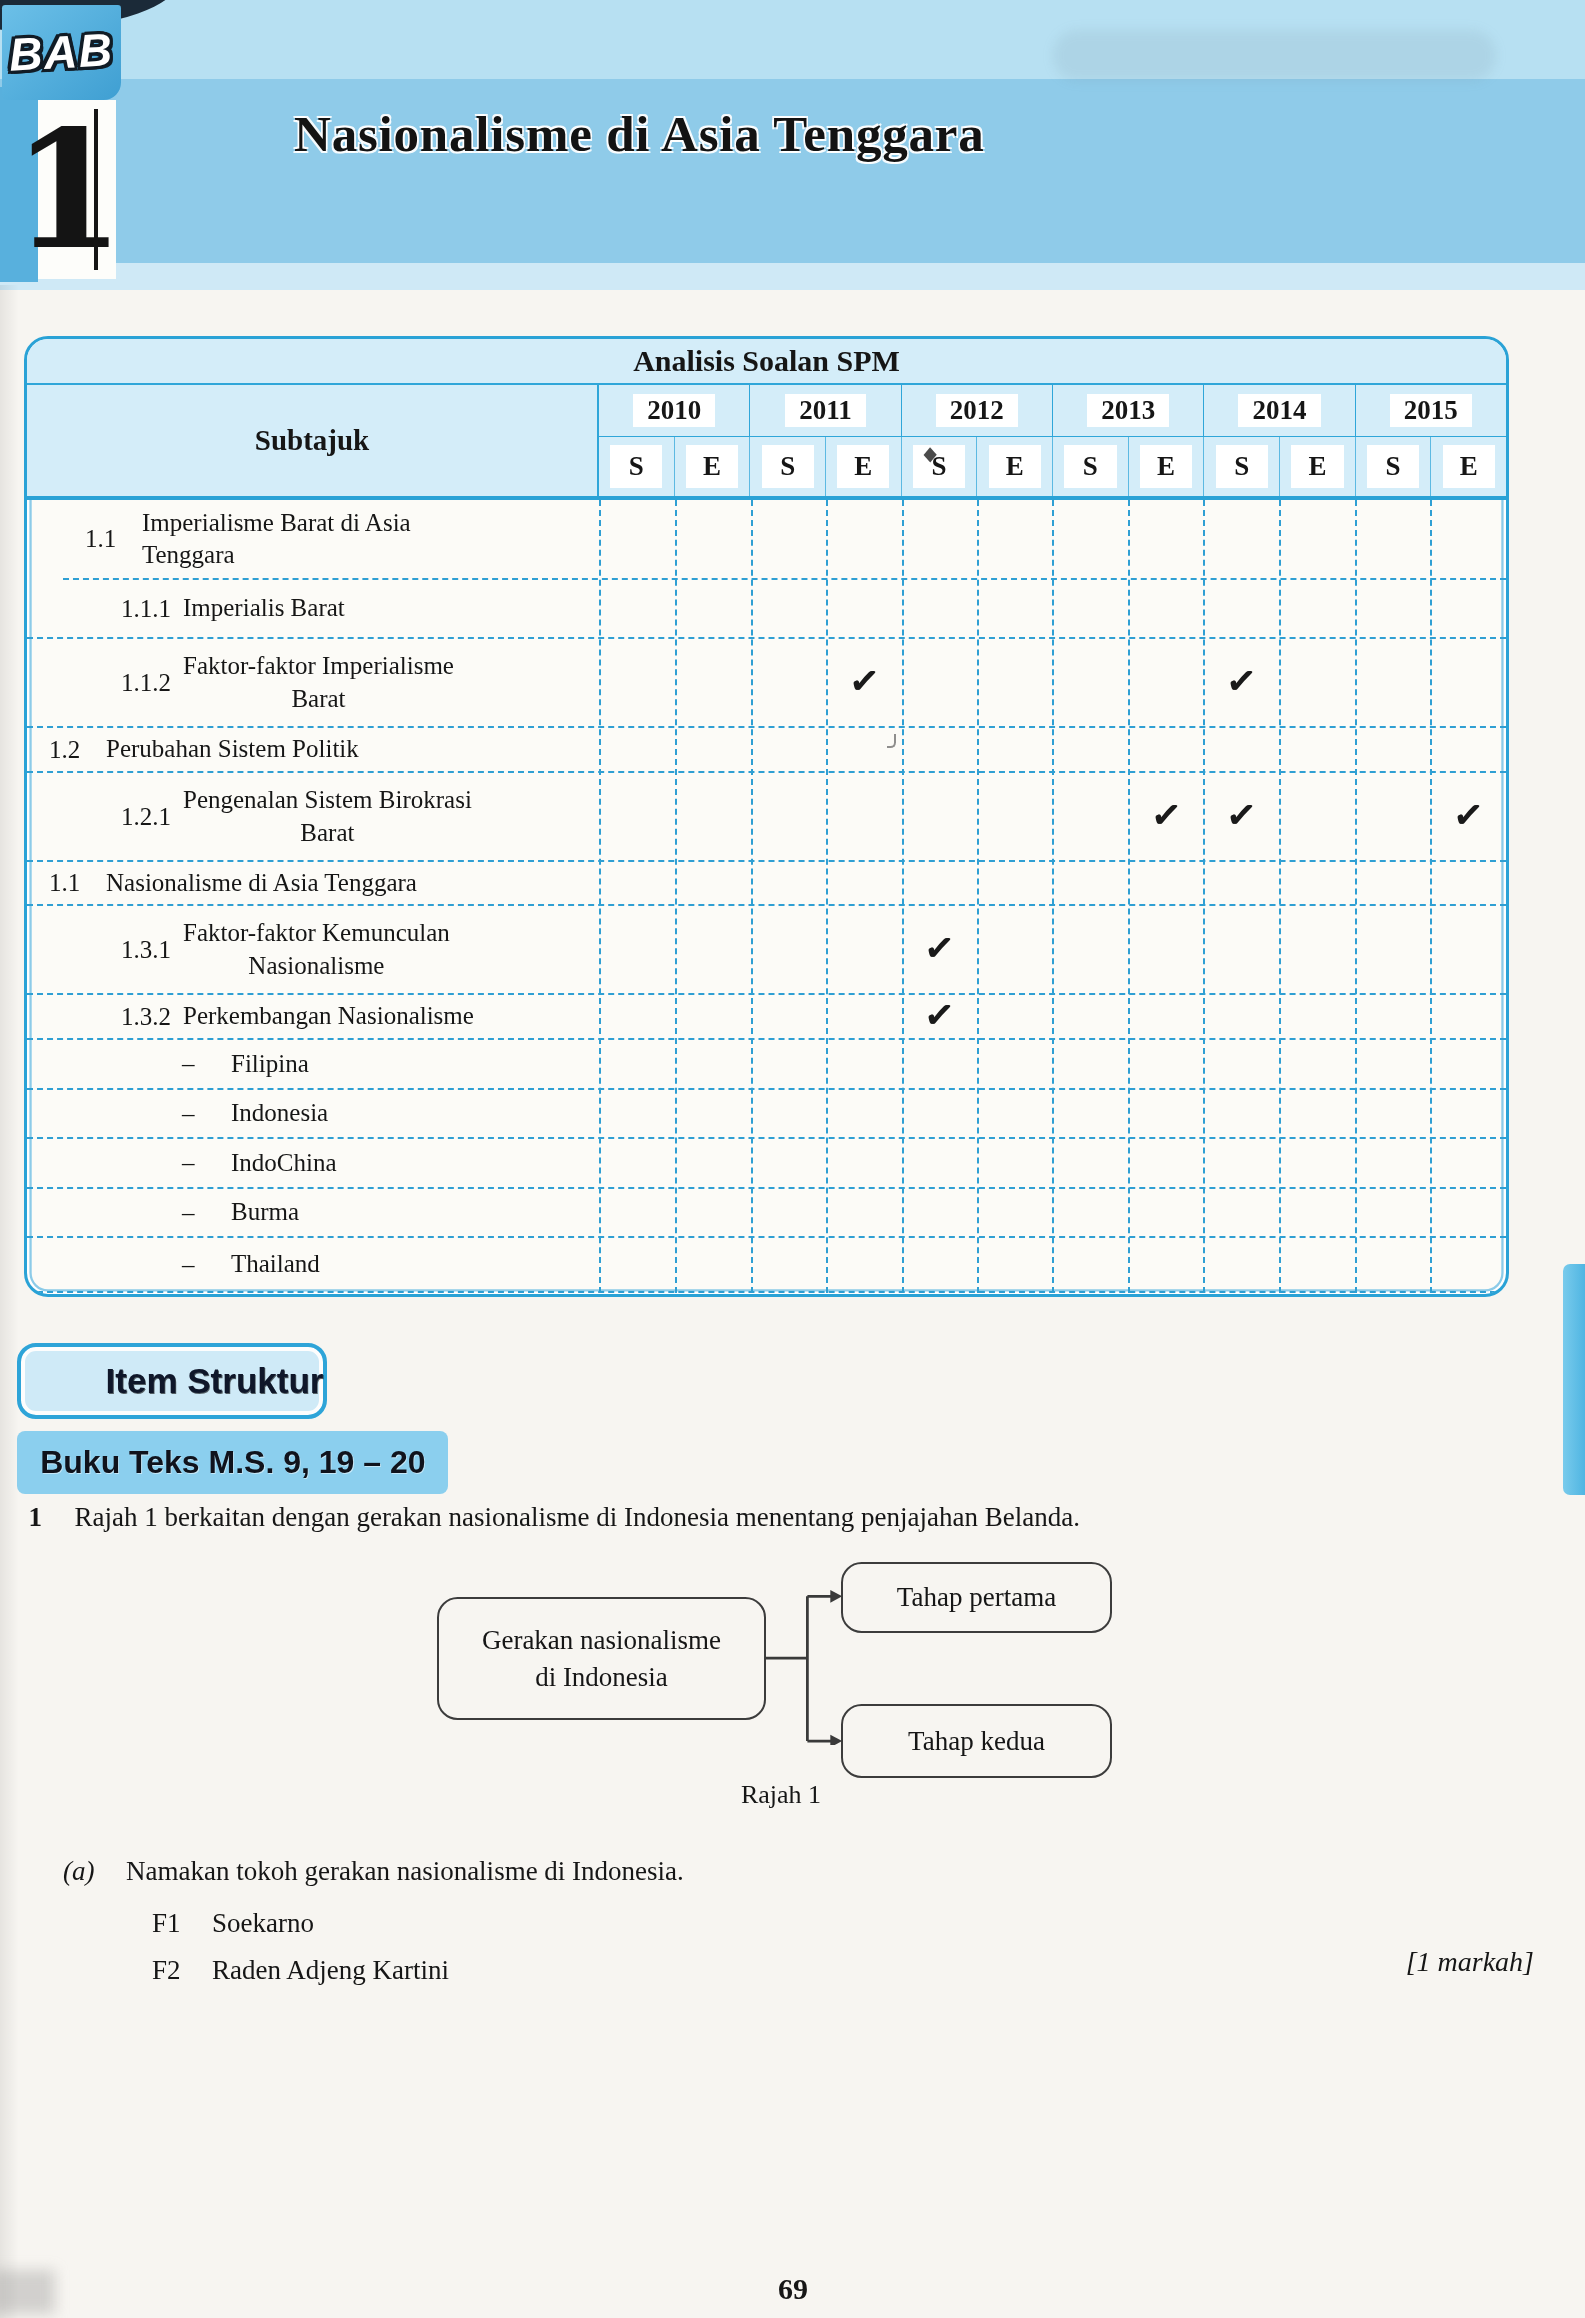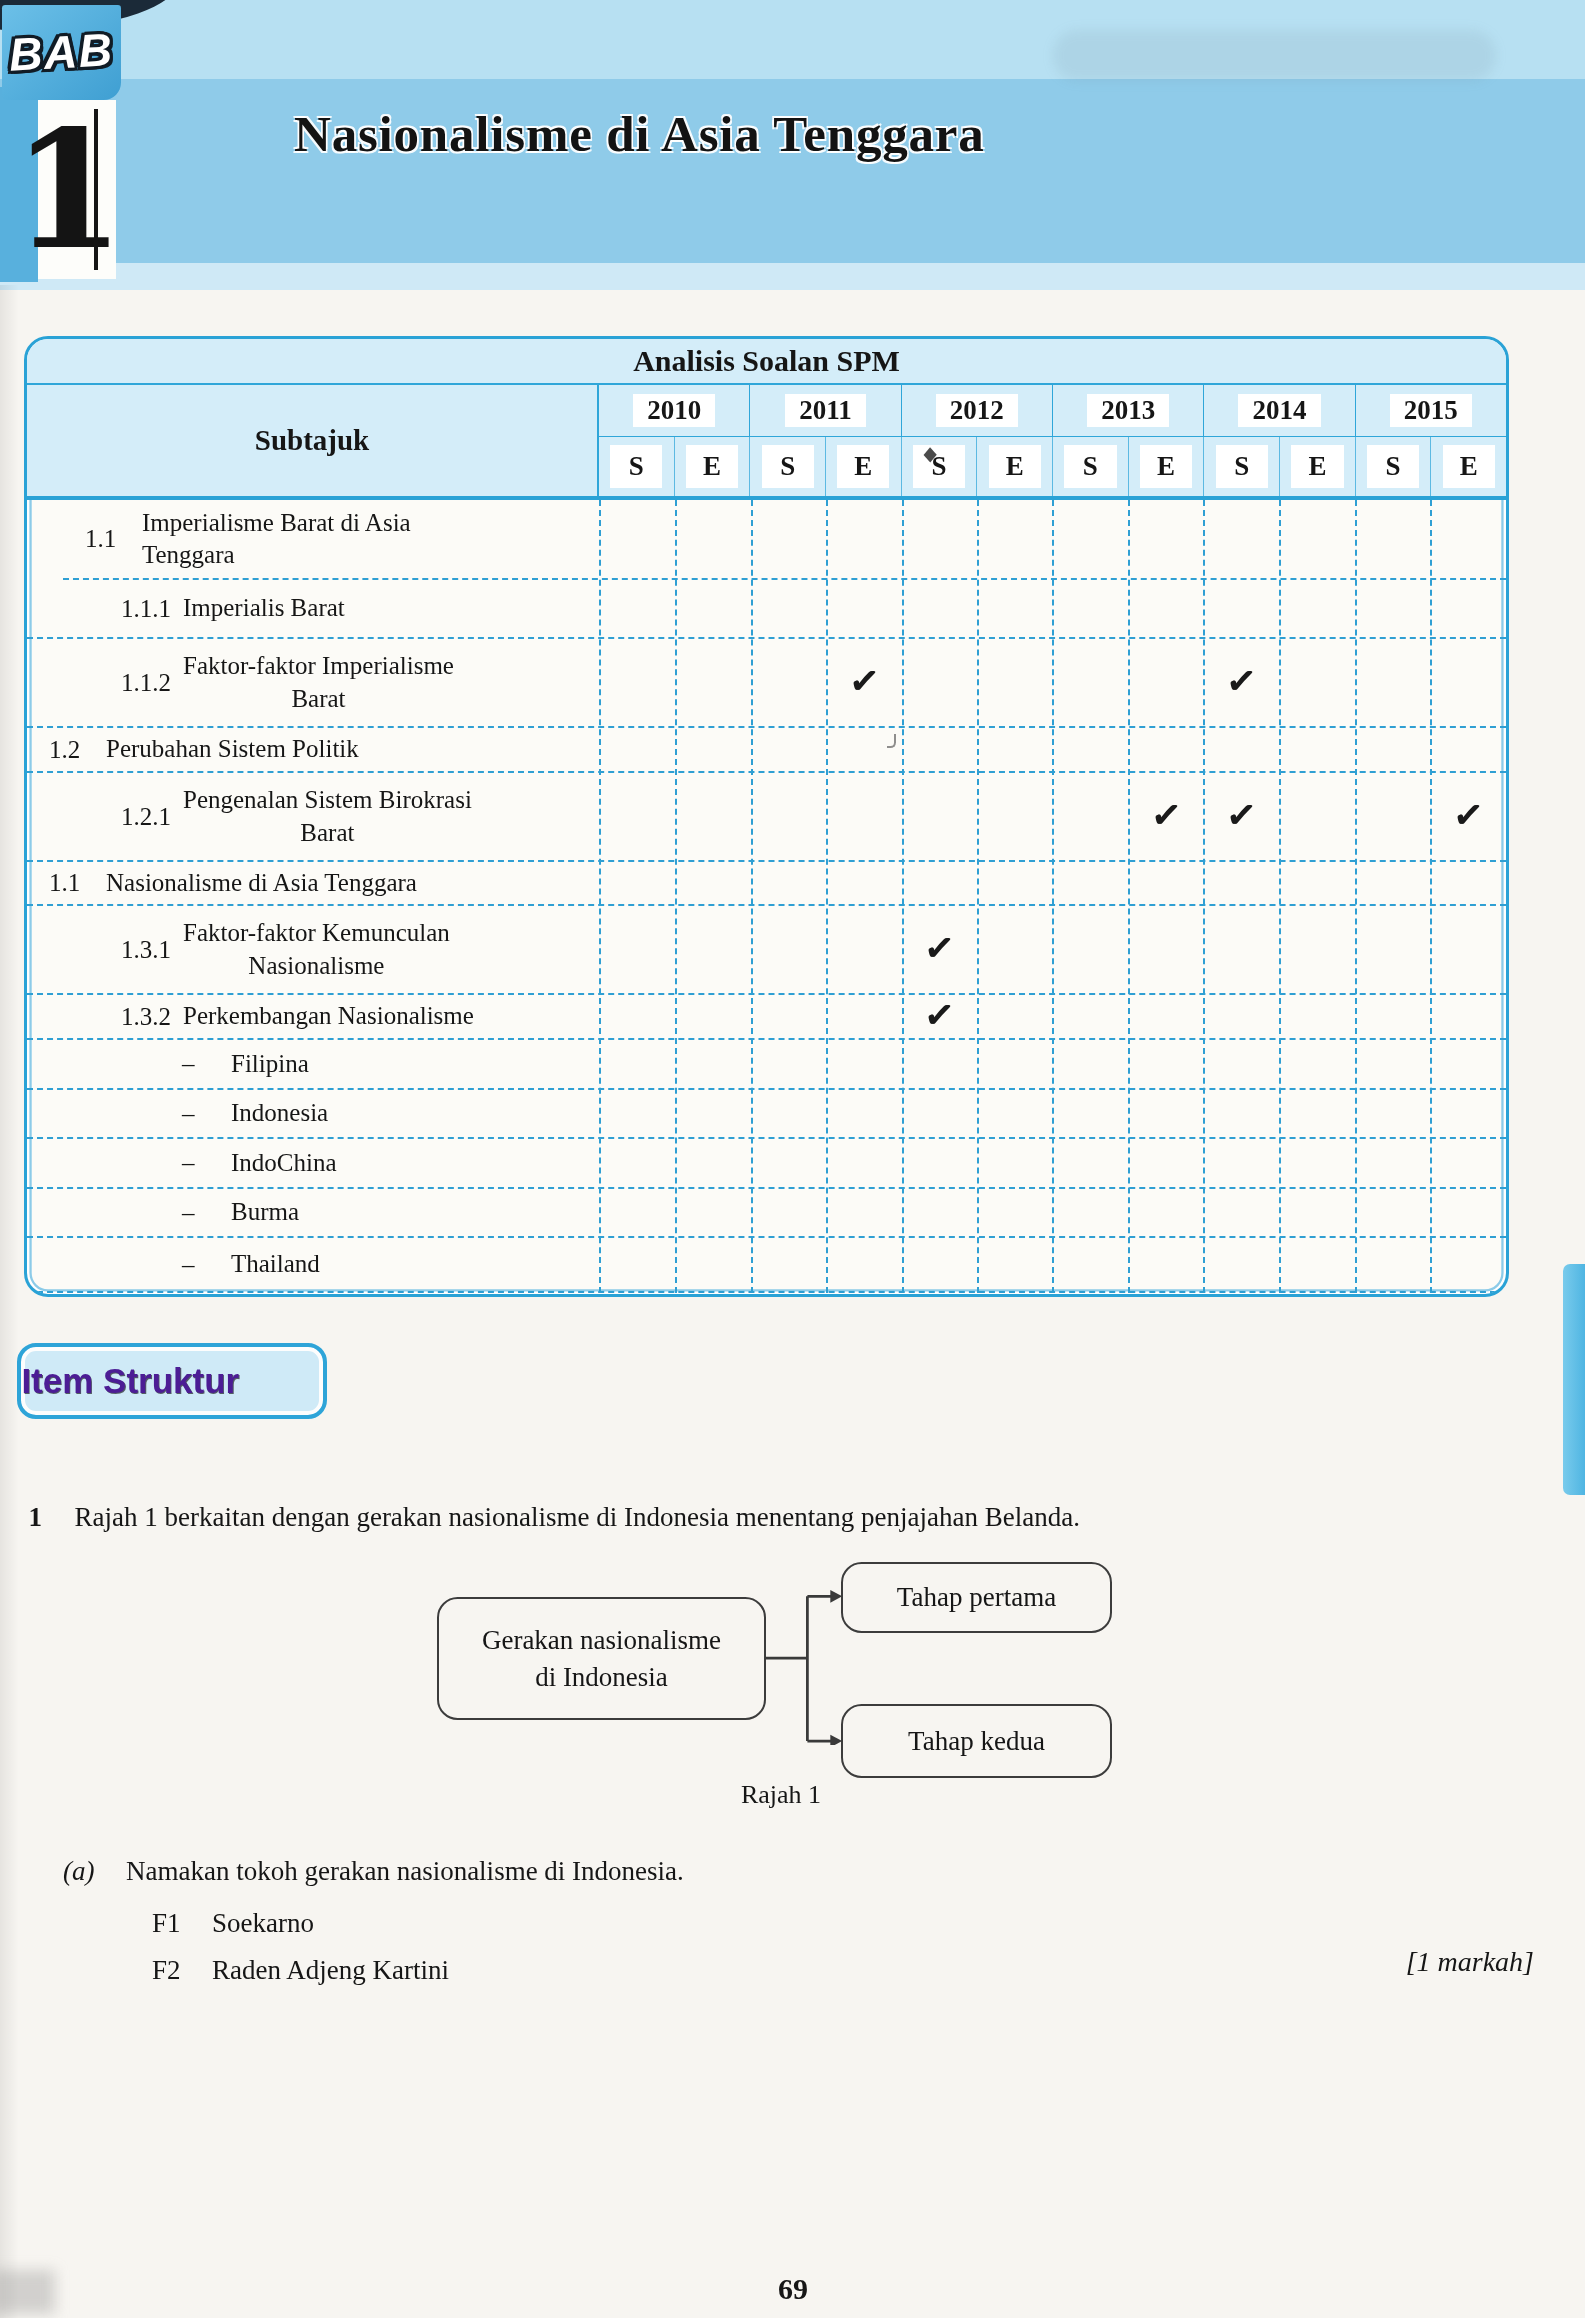--- a/index.html
+++ b/index.html
@@ -63,22 +63,22 @@
         font-weight:bold;color:#1a1a1a;text-shadow:0.8px 0 0 currentColor;}
   .vline{position:absolute;top:0;bottom:0;width:0;border-left:2px dashed #2f9fd3;}
   .artifact-diamond{position:absolute;left:898px;top:111px;width:10.3px;height:10.3px;background:#2b2b2b;
         transform:rotate(48deg) skewX(8deg);opacity:.85;}
   .stray-hook{position:absolute;left:860px;top:234px;width:7.1px;height:12px;opacity:.65;
         border-right:2.4px solid #555;border-bottom:2.4px solid #555;border-radius:0 0 5.5px 0;}
 
   
   .item-badge{position:absolute;left:17.4px;top:1343px;width:310px;height:76px;box-sizing:border-box;
         border:4px solid #2ea4d8;border-radius:19px;background:#cfeaf7;
-        box-shadow:inset 0 0 0 4px #fdfdfd;display:flex;align-items:center;justify-content:flex-start;
-        font-family:"Liberation Sans",sans-serif;font-weight:700;font-size:35px;color:#4c1d95;
+        box-shadow:inset 0 0 0 4px #fdfdfd;display:flex;align-items:center;justify-content:flex-end;
+        font-family:"Liberation Sans",sans-serif;font-weight:700;font-size:35px;color:#0f172a;
         text-shadow:0.8px 0.8px 0 rgba(0,0,0,.6);}
   .buku-badge{position:absolute;left:17.4px;top:1431px;width:431px;height:63px;background:#8bcfee;
         border-radius:8px;display:flex;align-items:center;justify-content:center;
         font-family:"Liberation Sans",sans-serif;font-weight:700;font-size:32px;color:#10131c;
         text-shadow:0.8px 0.8px 0 rgba(255,255,255,.5);}
 
   
   .q1-line{position:absolute;left:28.5px;top:1502px;width:1425px;display:flex;font-size:27px;}
   .q1-num{width:46px;font-weight:bold;}
   .dg-box{position:absolute;box-sizing:border-box;border:2.8px solid #3c3c3c;border-radius:20.6px;
@@ -274,20 +274,23 @@
         <div class="vline" style="left: 1252px;"></div>
         <div class="vline" style="left: 1328px;"></div>
         <div class="vline" style="left: 1403px;"></div>
       </div>
     <div class="artifact-diamond"></div>
   </div>
 
   <div class="item-badge">
     <span>Item Struktur</span>
   </div>
+  <div class="buku-badge">
+    <span>Buku Teks M.S. 9, 19 – 20</span>
+  </div>
 
   <div class="q1-line">
     <span class="q1-num">1</span>
     <span>Rajah 1 berkaitan dengan gerakan nasionalisme di Indonesia menentang penjajahan Belanda.</span>
   </div>
 
   <div class="dg-box dg-root">
     <span>Gerakan nasionalisme</span>
     <span>di Indonesia</span>
   </div>

